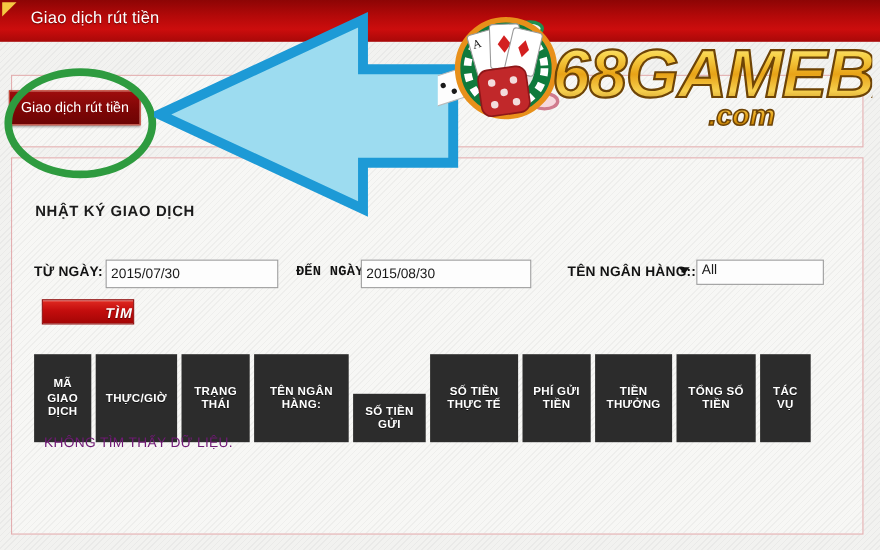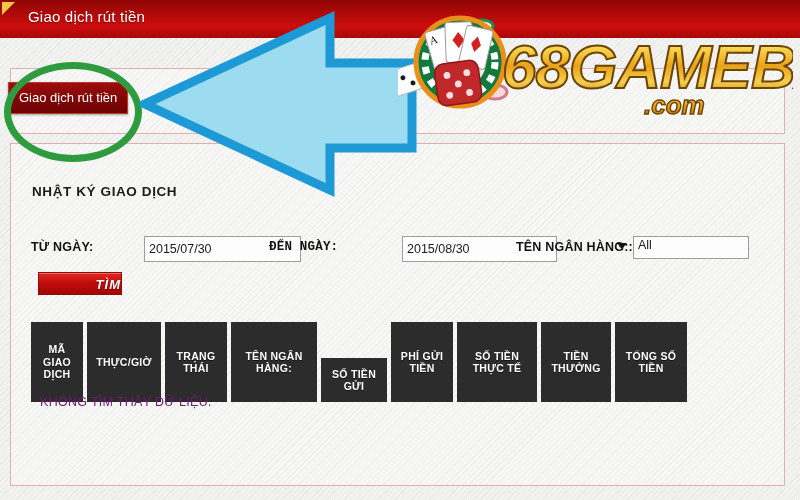--- a/index.html
+++ b/index.html
@@ -79,21 +79,21 @@
 
   .filters{position:absolute;left:0;top:236px;width:800px;height:26px;}
   .flabel{
     position:absolute;font-size:12.5px;font-weight:bold;color:#121212;
     letter-spacing:.2px;top:4px;white-space:nowrap;
   }
   .finput{
     position:absolute;top:0;height:22px;box-sizing:border-box;
     border:1px solid #9d9d9d;background:#fdfdfd;
     font-family:"Liberation Sans", sans-serif;font-size:12.5px;
-    color:#1a1a1a;padding:12px 4px;outline:none;margin-left:48px;
+    color:#1a1a1a;padding:12px 4px;outline:none;
   }
   .fselect{
     position:absolute;top:0;height:23px;width:116px;box-sizing:border-box;
     border:1px solid #9d9d9d;background:#fdfdfd;
     font-size:12.5px;color:#1a1a1a;padding:1px 18px 1px 4px;
   }
   .fselect-wrap{position:absolute;top:0;}
   .fselect-arrow{
     position:absolute;right:6px;top:7px;width:0;height:0;
     border-left:5px solid transparent;border-right:5px solid transparent;
@@ -212,36 +212,37 @@
 
 <div class="panel panel-main"></div>
 
 <div class="section-title">NHẬT KÝ GIAO DỊCH</div>
 
 <div class="filters">
   <span class="flabel" style="left:31px;">TỪ NGÀY:</span>
   <input class="finput" style="left: 96px; width: 157px;" type="text" value="2015/07/30">
 
   <span class="flabel" style="left:269px;font-family:Liberation Mono, monospace;">ĐẾN NGÀY:</span>
-  <input class="finput" style="left: 354px; width: 155px;" type="text" value="2015/08/30">
+  <input class="finput" style="left: 328px; width: 155px;" type="text" value="2015/08/30">
 
   <span class="flabel" style="left:516px;">TÊN NGÂN HÀNG::</span>
   <div class="fselect-wrap" style="left:633px;">
     <div class="fselect">All</div>
     <div class="fselect-arrow"></div>
   </div>
 </div>
 
 <div class="search-btn">TÌM</div>
 
 <div class="tbl" id="tbl">
     <div class="th" style="width: 52px;">MÃ GIAO DỊCH</div>
     <div class="th" style="width: 74px;">THỰC/GIỜ</div>
     <div class="th" style="width: 62px;">TRẠNG THÁI</div>
     <div class="th" style="width: 86px;">TÊN NGÂN HÀNG:</div>
     <div class="th" style="width: 66px; margin-top: 36px;">SỐ TIỀN GỬI</div>
+    <div class="th" style="width: 80px;">SỐ TIỀN THỰC TẾ</div>
     <div class="th" style="width: 62px;">PHÍ GỬI TIỀN</div>
-    <div class="th" style="width: 80px;">SỐ TIỀN THỰC TẾ</div>
     <div class="th" style="width: 70px;">TIỀN THƯỞNG</div>
     <div class="th" style="width: 72px;">TỔNG SỐ TIỀN</div>
+    <div class="th" style="width: 46px;">TÁC VỤ</div>
   </div>
 
 <div class="empty-msg">KHÔNG TÌM THẤY DỮ LIỆU.</div>
 
 </body></html>

